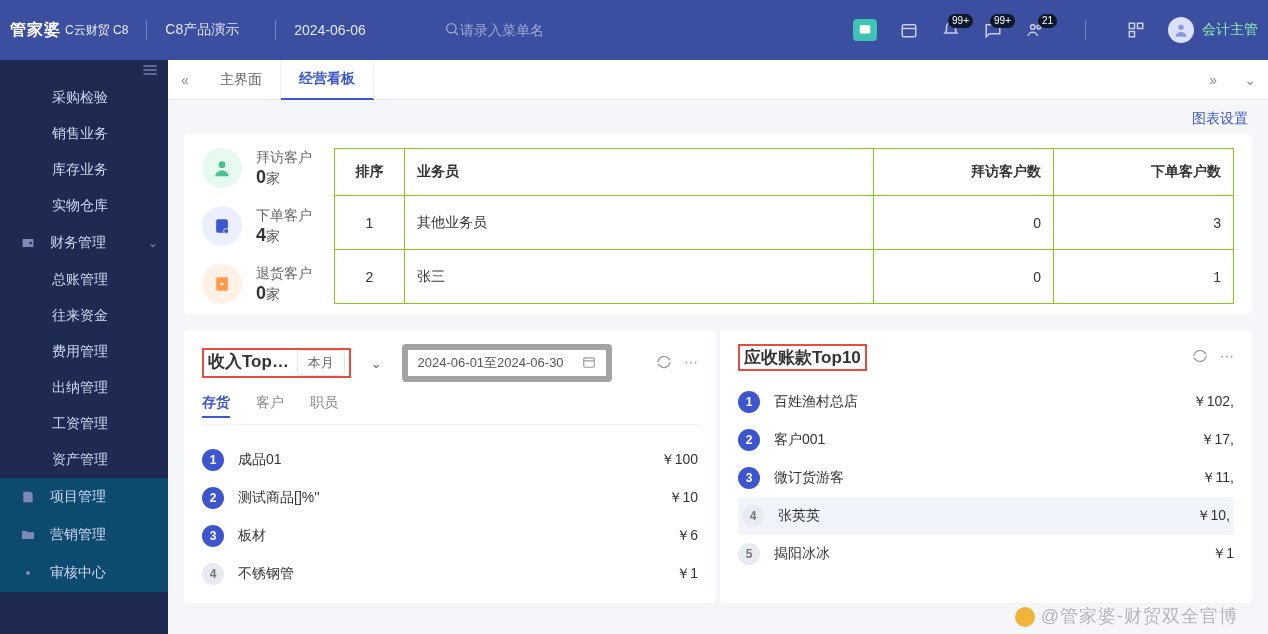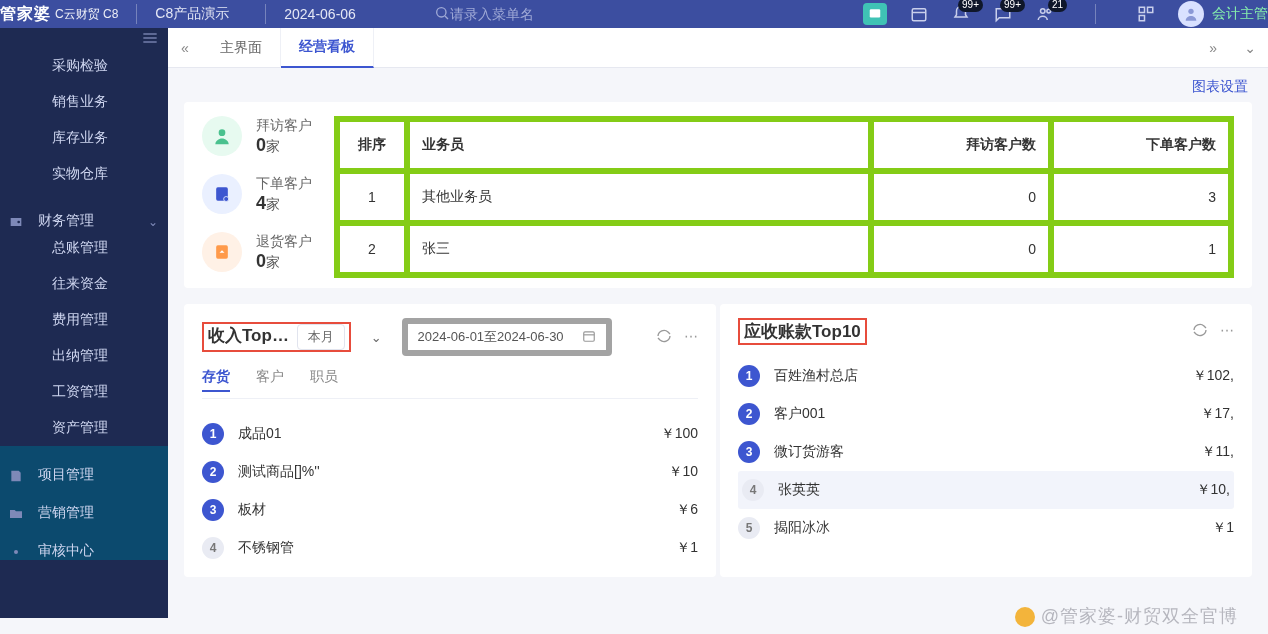--- a/index.html
+++ b/index.html
@@ -1,40 +1,40 @@
 <!DOCTYPE html>
 <html><head>
 <meta charset="utf-8">
 <style>
 * { box-sizing: border-box; margin: 0; padding: 0; }
 body { font-family: "PingFang SC", "Microsoft YaHei", sans-serif; font-size: 14px; color: #333; background: #f5f6fa; width: 1268px; height: 634px; overflow: hidden; position: relative; }
 
 
-.topbar { height: 28px; background: #3c4ea0; color: #fff; display: flex; align-items: center; padding: 0 0; }
+.topbar { height: 60px; background: #3c4ea0; color: #fff; display: flex; align-items: center; padding: 0 10px; }
 .logo { font-weight: bold; font-size: 16px; letter-spacing: 1px; }
 .logo-sub { font-size: 12px; margin-left: 4px; opacity: .9; }
 .divider { width: 1px; height: 20px; background: rgba(255,255,255,.3); margin: 0 18px; }
 .top-text { color: #e4e7f5; font-size: 14px; margin-right: 18px; }
 .search-box { display: flex; align-items: center; color: #9fa9d6; margin-left: 60px; }
 .search-box input { background: transparent; border: none; color: #bef264; outline: none; width: 140px; font-size: 14px; }
 .search-box input::placeholder { color: #9fa9d6; }
 .top-right { margin-left: auto; display: flex; align-items: center; gap: 22px; }
 .top-icon { width: 20px; height: 20px; position: relative; display: flex; align-items: center; justify-content: center; color: #c9cfeb; }
 .top-icon.chat svg { color: #fff; }
 .top-icon.chat { background: #3fc3b5; border-radius: 4px; padding: 2px; width: 24px; height: 22px; }
 .badge { position: absolute; top: -6px; right: -12px; background: #0f172a; color: #fff; border-radius: 8px; font-size: 10px; padding: 0 4px; line-height: 14px; min-width: 14px; text-align: center; }
 .user-block { display: flex; align-items: center; gap: 8px; color: #86efac; cursor: pointer; }
 .avatar { width: 26px; height: 26px; border-radius: 50%; background: #d9e1ff; display: flex; align-items: center; justify-content: center; }
 
 
 .wrap { display: flex; height: calc(100% - 44px); }
 .sidebar { width: 168px; background: #1e2a52; color: #cfd6f0; display: flex; flex-direction: column; }
 .sidebar-collapse { height: 20px; display: flex; justify-content: flex-end; align-items: center; padding-right: 10px; color: #7e89b8; }
 .nav-item { height: 36px; display: flex; align-items: center; padding-left: 52px; font-size: 14px; cursor: pointer; }
-.nav-group { height: 38px; display: flex; align-items: flex-end; padding-left: 8px; cursor: pointer; font-family: Liberation Serif, serif; }
+.nav-group { height: 38px; display: flex; align-items: center; padding-left: 20px; cursor: pointer; font-family: Liberation Serif, serif; }
 .nav-group .chev { margin-left: auto; margin-right: 10px; color: #7e89b8; font-size: 12px; }
 .nav-icon { width: 18px; margin-right: 12px; color: #7e89b8; display: inline-flex; }
 .nav-section-dark { background: #0c4a6e; }
 
 .main { flex: 1; background: #f5f6fa; display: flex; flex-direction: column; }
 .tabbar { height: 40px; background: #fff; display: flex; align-items: center; border-bottom: 1px solid #e6e8f0; }
 .tabbar .arrow { width: 34px; display: flex; justify-content: center; color: #888; cursor: pointer; }
 .tab { height: 40px; padding: 0 18px; display: flex; align-items: center; color: #666; font-size: 14px; cursor: pointer; border-right: 1px solid #eef0f6; }
 .tab.active { color: #3d56d0; font-weight: 600; border-bottom: 2px solid #3d56d0; }
 .tabbar-right { margin-left: auto; display: flex; align-items: center; gap: 14px; padding-right: 12px; color: #888; }
@@ -46,21 +46,21 @@
 .card { background: #fff; border-radius: 4px; padding: 14px 18px 10px 18px; margin-bottom: 16px; }
 .visit-row { display: flex; gap: 22px; }
 .stat-list { display: flex; flex-direction: column; gap: 18px; }
 .stat { display: flex; gap: 14px; align-items: center; }
 .stat-icon { width: 40px; height: 40px; border-radius: 50%; display: flex; align-items: center; justify-content: center; }
 .stat-label { color: #666; font-size: 14px; }
 .stat-val { font-size: 18px; font-weight: 700; }
 .stat-unit { font-size: 14px; color: #555; }
 
 table.grid { flex: 1; border-collapse: collapse; }
-table.grid th, table.grid td { border: 6px solid #84cc16; padding: 14px 12px; font-size: 14px; }
+table.grid th, table.grid td { border: 1px solid #84cc16; padding: 14px 12px; font-size: 14px; }
 table.grid th { background: #fff; font-weight: 700; color: #333; text-align: left; }
 table.grid th.right, table.grid td.right { text-align: right; }
 table.grid th.center, table.grid td.center { text-align: center; }
 
 .cols { display: flex; gap: 4px; }
 .card-title { font-size: 17px; font-weight: 700; }
 .card-header { display: flex; align-items: center; gap: 10px; margin-bottom: 12px; }
 .card-header .tools { margin-left: auto; display: flex; gap: 12px; color: #999; }
 .chip { border: 1px solid #e1e4ee; border-radius: 4px; padding: 3px 10px; color: #666; font-size: 13px; display: inline-flex; align-items: center; gap: 6px; }
 .date-field { border: 6px solid #a3a3a3; border-radius: 4px; padding: 4px 10px; color: #555; font-size: 13px; display: inline-flex; align-items: center; gap: 8px; width: 210px; justify-content: space-between; }

